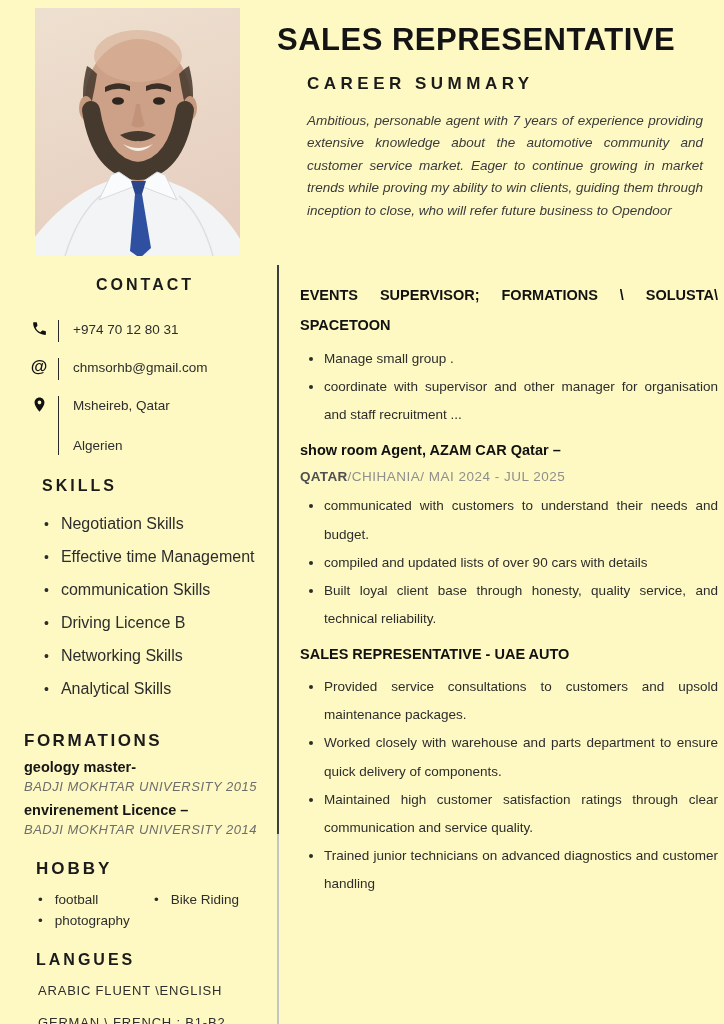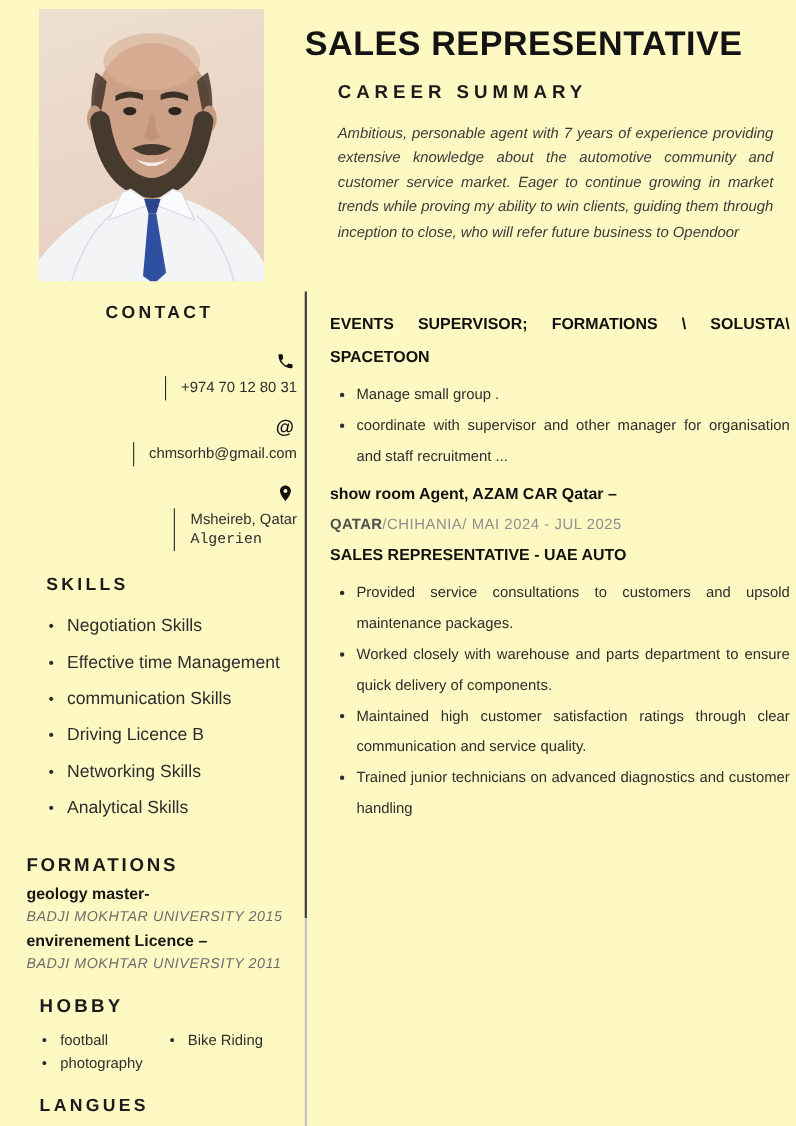--- a/index.html
+++ b/index.html
@@ -70,42 +70,41 @@
   }
   .section-heading {
     font-weight: bold;
     color: #1b1b1b;
     letter-spacing: 3px;
   }
   .contact-heading { font-size: 16px; text-align: center; margin-bottom: 26px; }
 
   .contact-row {
     display: flex;
-    align-items: flex-end;
+    align-items: flex-start;
     margin: 0 0 16px 8px;
-    flex-direction: column;
   }
   .contact-icon {
     width: 22px;
     flex: 0 0 22px;
     text-align: center;
     color: #111;
   }
   .contact-icon svg { width: 17px; height: 17px; fill: #111; }
   .at-glyph { font-size: 17px; font-weight: bold; line-height: 17px; display: inline-block; }
   .contact-text {
     border-left: 1.5px solid #2a2a2a;
     margin-left: 8px;
     padding-left: 14px;
     font-size: 13.5px;
     line-height: 1.45;
     min-height: 22px;
     color: #2d2d2d;
   }
-  .contact-text .second-line { margin-top: 0; font-family: Liberation Mono, monospace; }
+  .contact-text .second-line { margin-top: 20px; }
 
   .skills-heading { font-size: 16px; margin: 22px 0 12px 22px; }
   .skills-list { list-style: none; margin-left: 24px; }
   .skills-list li {
     font-size: 16px;
     padding: 7.5px 0;
     color: #2d2d2d;
   }
   .skills-list li::before { content: "•"; margin-right: 12px; font-size: 14px; }
 
@@ -266,21 +265,21 @@
         <li>Driving Licence B</li>
         <li>Networking Skills</li>
         <li>Analytical Skills</li>
       </ul>
 
     <h2 class="section-heading formations-heading">FORMATIONS</h2>
     <div>
         <p class="formation-degree">geology master-</p>
         <p class="formation-school">BADJI MOKHTAR UNIVERSITY 2015</p>
         <p class="formation-degree">envirenement Licence –</p>
-        <p class="formation-school">BADJI MOKHTAR UNIVERSITY 2011</p>
+        <p class="formation-school">BADJI MOKHTAR UNIVERSITY 2014</p>
       </div>
 
     <h2 class="section-heading hobby-heading">HOBBY</h2>
     <div class="hobby-cols">
       <ul class="hobby-col first">
           <li>football</li>
           <li>photography</li>
         </ul>
       <ul class="hobby-col">
           <li>Bike Riding</li>
@@ -299,20 +298,25 @@
           <h3 class="job-title spread">EVENTS SUPERVISOR; FORMATIONS \ SOLUSTA\
 SPACETOON</h3>
           <ul class="job-bullets">
             <li>Manage small group .</li>
             <li>coordinate with supervisor and other manager for organisation and staff recruitment  ...</li>
           </ul>
         </div>
         <div class="job">
           <h3 class="job-title">show room Agent, AZAM CAR  Qatar –</h3>
           <p class="job-meta"><span class="meta-bold">QATAR</span><span class="meta-gray">/CHIHANIA/ MAI 2024 - JUL 2025</span></p>
+          <ul class="job-bullets">
+            <li>communicated with customers to understand their needs  and budget.</li>
+            <li>compiled and updated lists of over 90 cars with details</li>
+            <li>Built loyal client base through honesty, quality service, and technical reliability.</li>
+          </ul>
         </div>
         <div class="job">
           <h3 class="job-title">SALES REPRESENTATIVE - UAE AUTO</h3>
           <ul class="job-bullets">
             <li>Provided service consultations to customers and upsold maintenance packages.</li>
             <li>Worked closely with warehouse and parts department to ensure quick delivery of components.</li>
             <li>Maintained high customer satisfaction ratings through clear communication and service quality.</li>
             <li>Trained junior technicians on advanced diagnostics and customer handling</li>
           </ul>
         </div>

